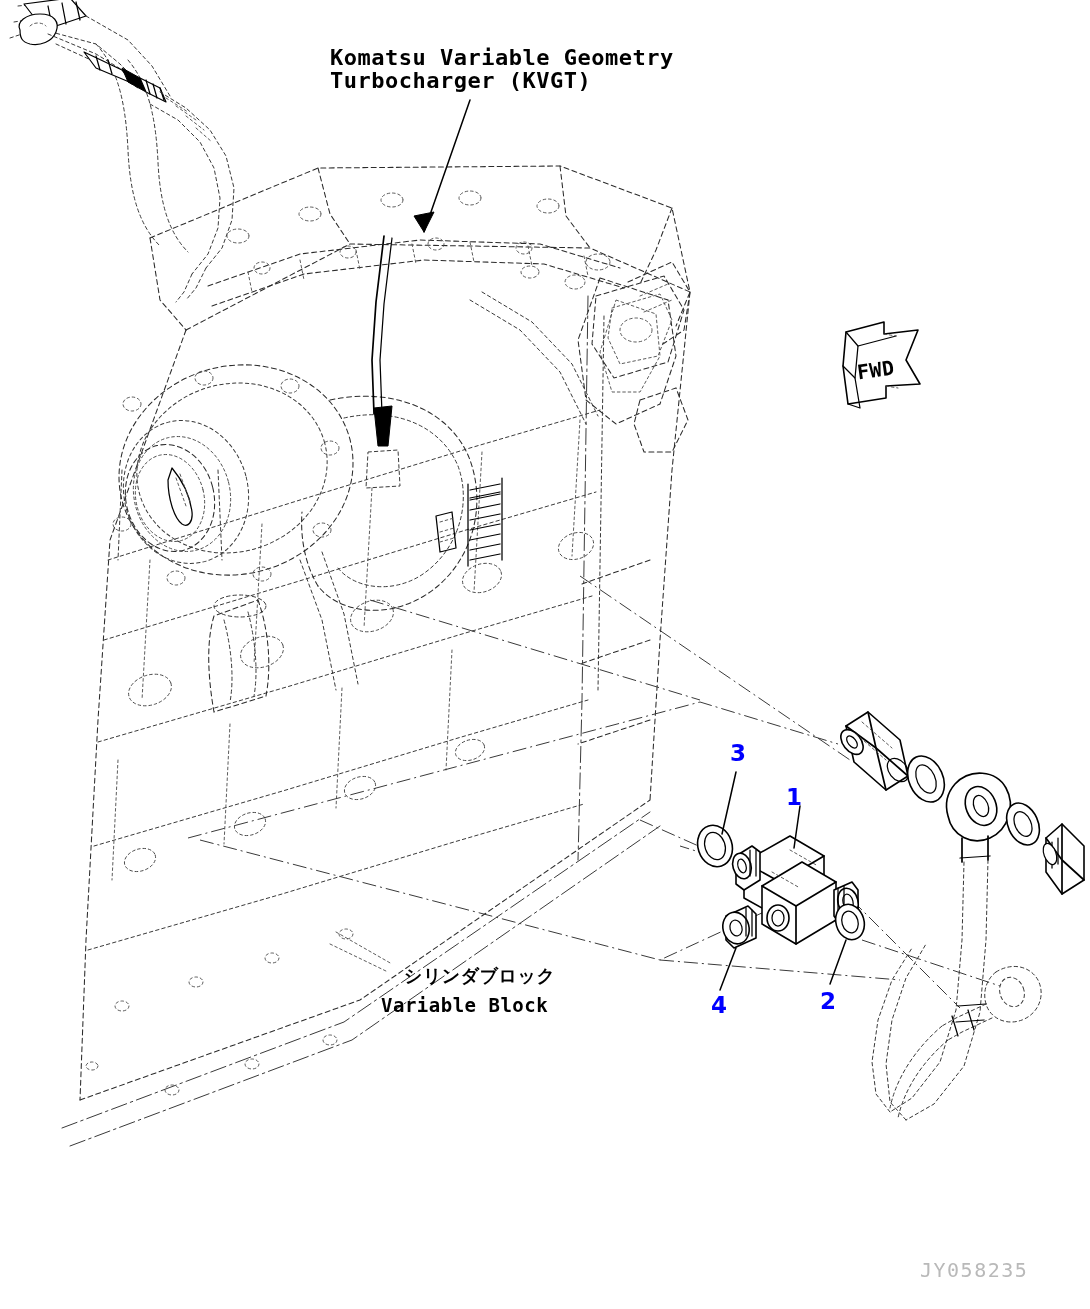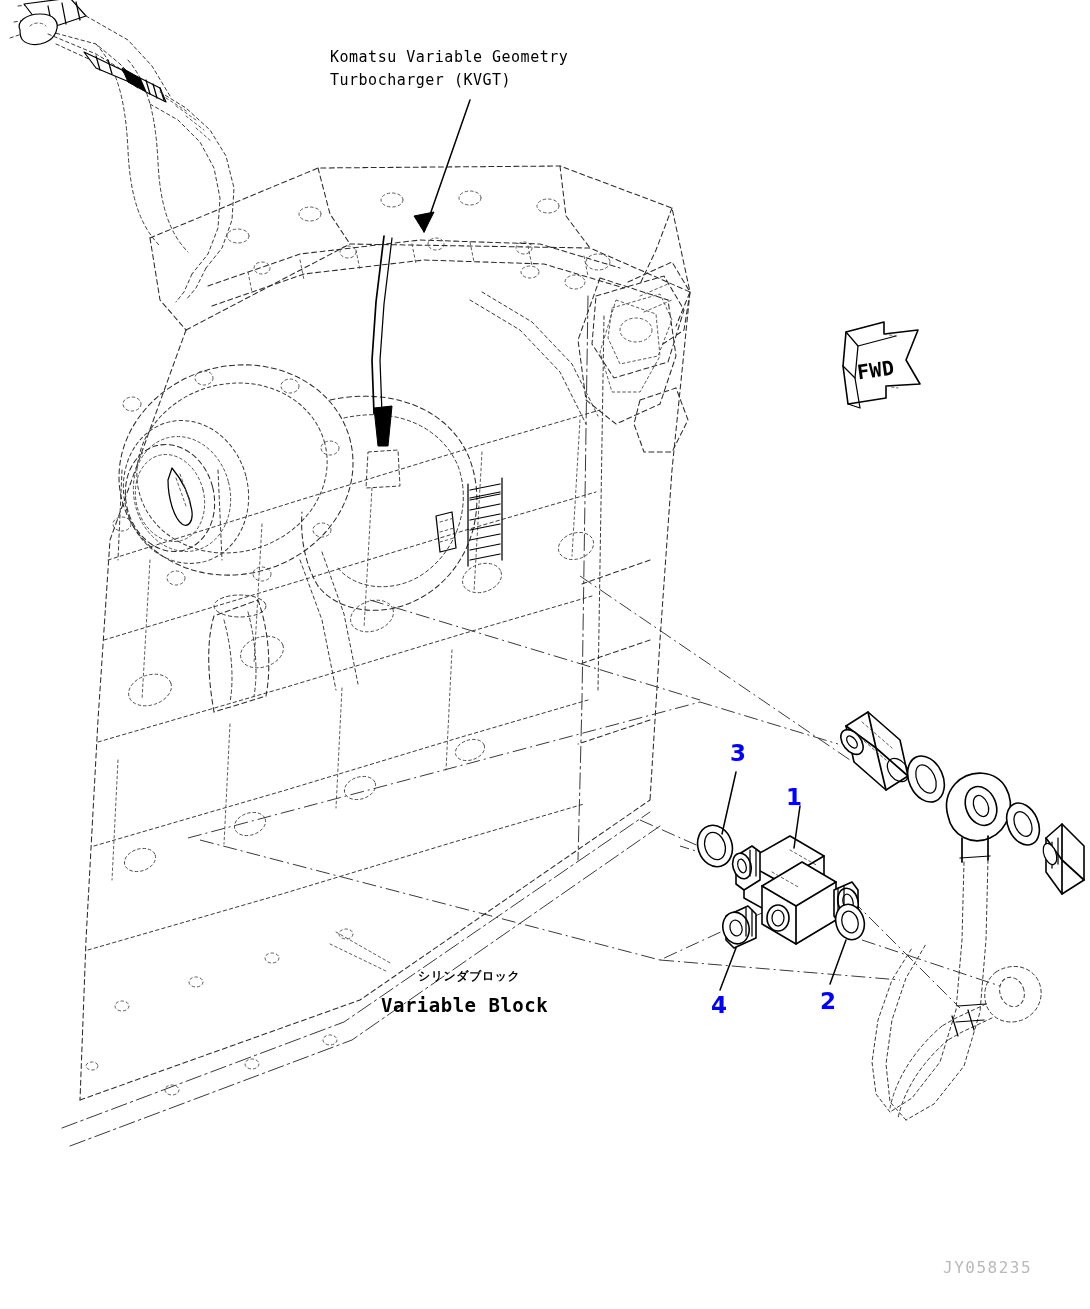--- a/index.html
+++ b/index.html
@@ -27,50 +27,50 @@
   .lbl {
     position: absolute;
     color: #000000;
     font-family: "DejaVu Sans Mono", "Liberation Mono", monospace;
     white-space: pre;
     letter-spacing: 0.5px;
   }
   #title-label {
     left: 330px;
     top: 46px;
-    font-size: 15px;
+    font-size: 22px;
     line-height: 23px;
-    font-weight: normal;
+    font-weight: bold;
   }
   #block-label-jp {
-    left: 418px;
+    left: 404px;
     top: 966px;
-    font-size: 12px;
+    font-size: 18px;
     line-height: 20px;
     font-weight: bold;
     font-family: "DejaVu Sans", "Liberation Sans", sans-serif;
   }
   #block-label-en {
     left: 381px;
     top: 994px;
     font-size: 19px;
     line-height: 23px;
     font-weight: bold;
   }
   #fwd-text {
     left: 857px;
     top: 358px;
     font-size: 20px;
     font-weight: bold;
     transform: rotate(-8deg);
   }
   #drawing-number {
-    left: 943px;
+    left: 920px;
     top: 1258px;
-    font-size: 16px;
+    font-size: 20px;
     color: #b9b9b9;
     letter-spacing: 1.5px;
   }
   .callout {
     position: absolute;
     color: #0000ff;
     font-family: "DejaVu Sans", "Liberation Sans", sans-serif;
     font-size: 23px;
     font-weight: bold;
     line-height: 23px;

